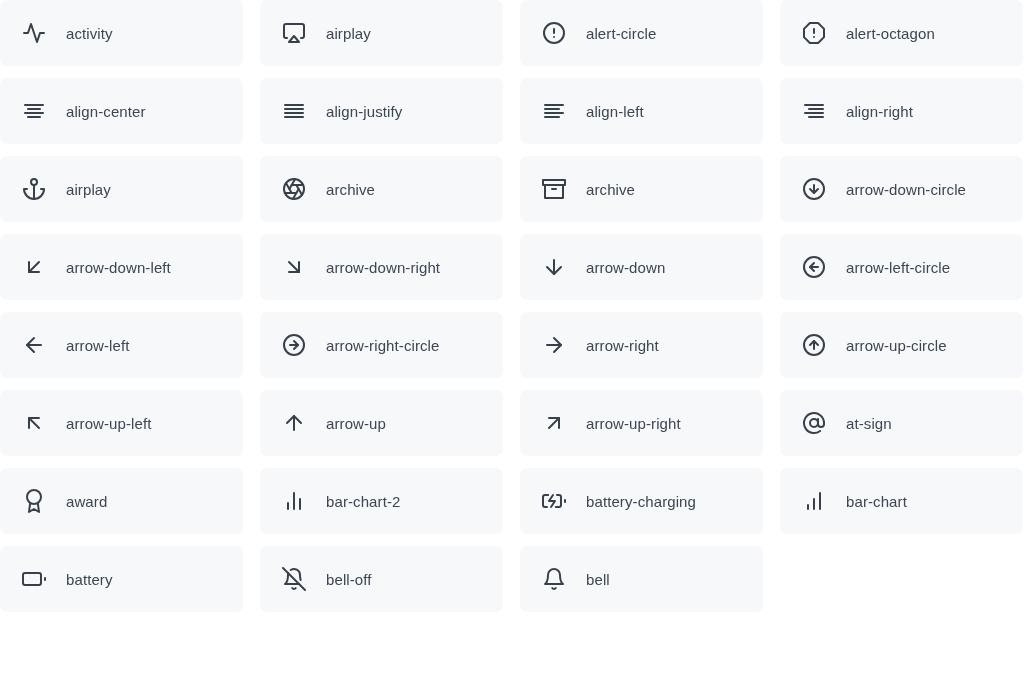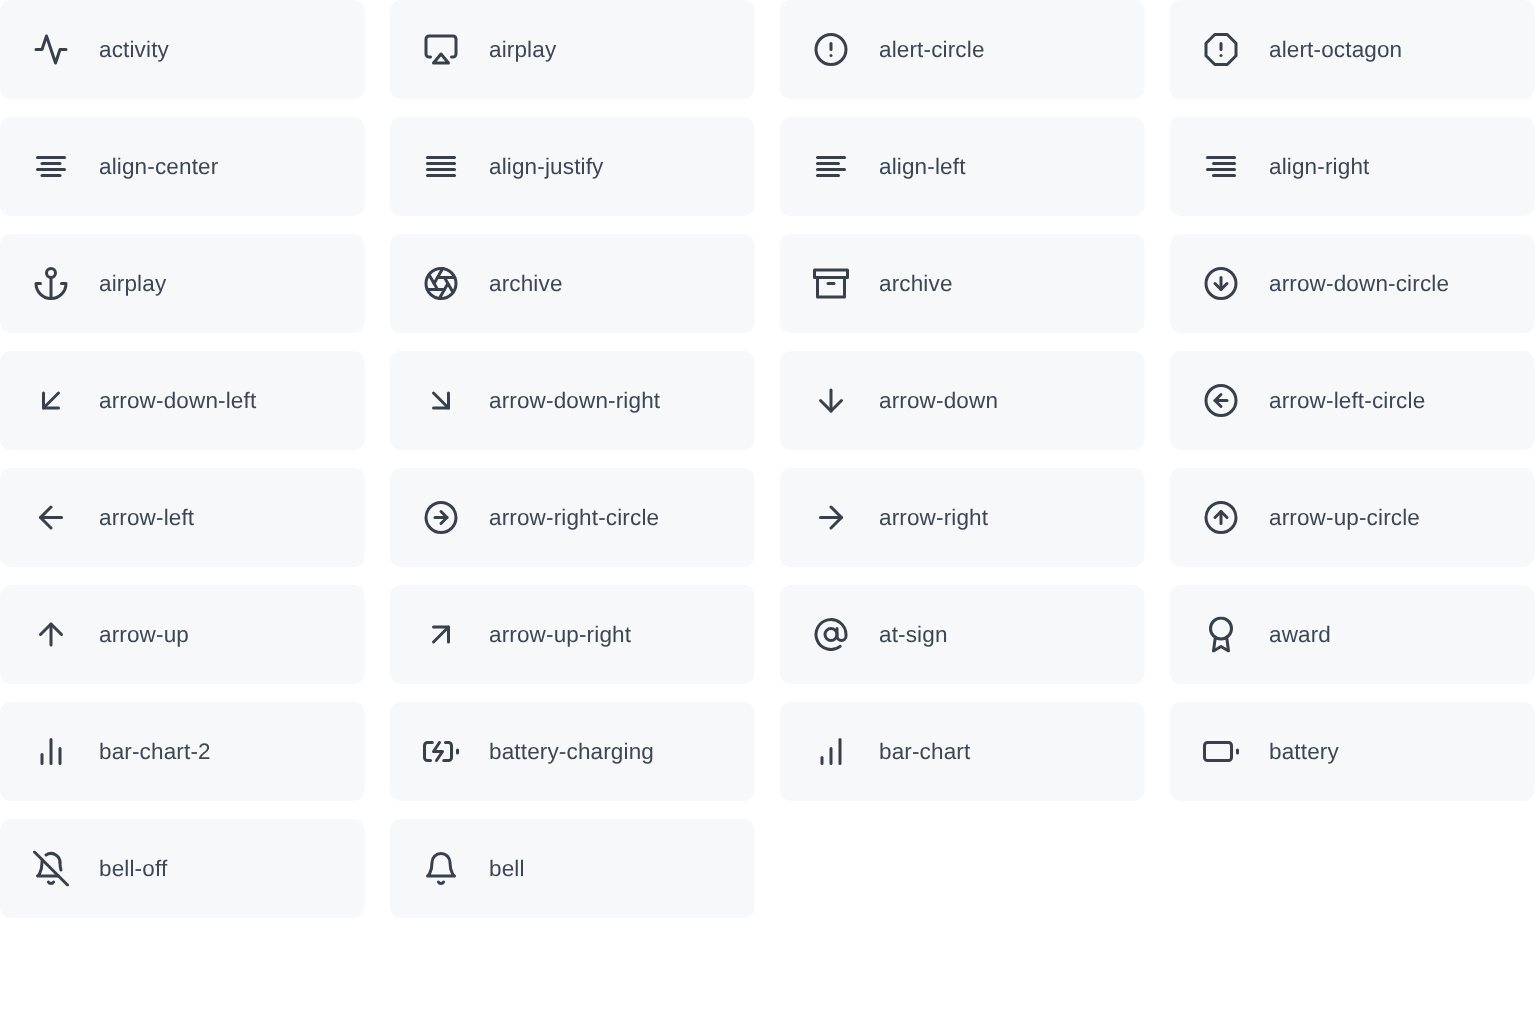--- a/index.html
+++ b/index.html
@@ -259,20 +259,29 @@
           <circle cx="12" cy="12" r="10"></circle>
           <polyline points="16 12 12 8 8 12"></polyline>
           <line x1="12" y1="16" x2="12" y2="8"></line>
         </svg>
       </span>
       <span class="icon-label">arrow-up-circle</span>
     </div>
     <div class="icon-card">
       <span class="icon-slot">
         <svg viewBox="0 0 24 24">
+          <line x1="17" y1="17" x2="7" y2="7"></line>
+          <polyline points="7 17 7 7 17 7"></polyline>
+        </svg>
+      </span>
+      <span class="icon-label">arrow-up-left</span>
+    </div>
+    <div class="icon-card">
+      <span class="icon-slot">
+        <svg viewBox="0 0 24 24">
           <line x1="12" y1="19" x2="12" y2="5"></line>
           <polyline points="5 12 12 5 19 12"></polyline>
         </svg>
       </span>
       <span class="icon-label">arrow-up</span>
     </div>
     <div class="icon-card">
       <span class="icon-slot">
         <svg viewBox="0 0 24 24">
           <line x1="7" y1="17" x2="17" y2="7"></line>

